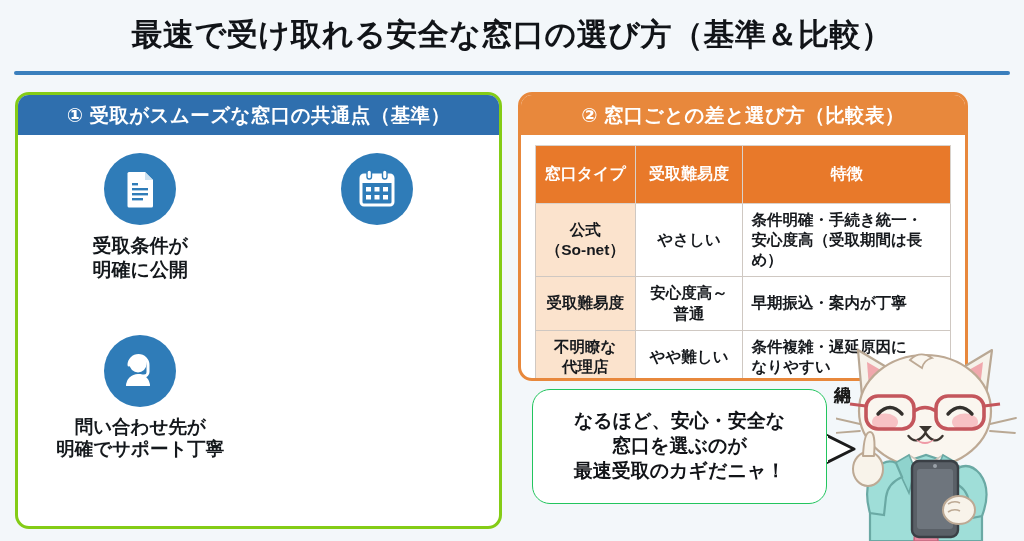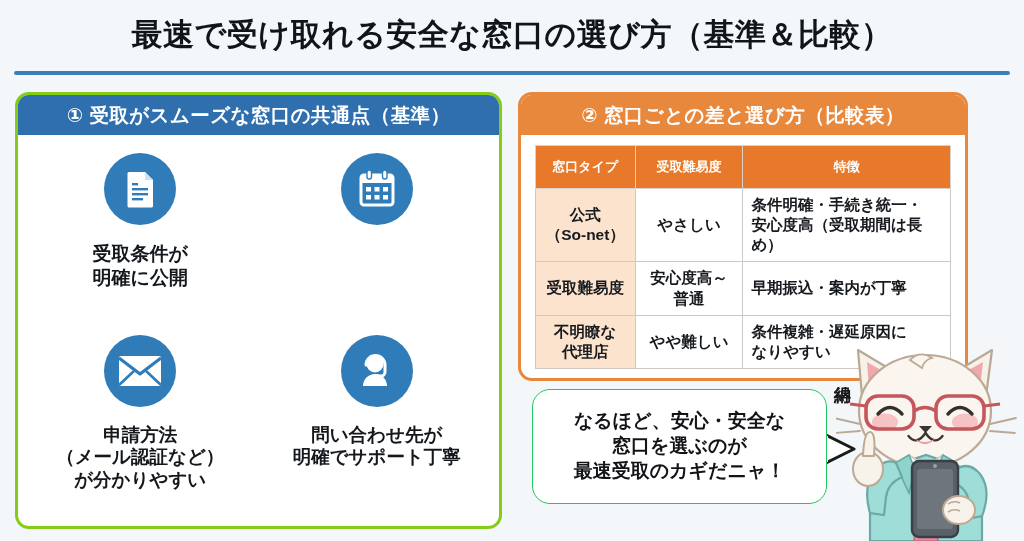--- a/index.html
+++ b/index.html
@@ -95,21 +95,21 @@
     width: 72px; height: 72px;
     border-radius: 50%;
     background: #2f7cb8;
     display: flex;
     align-items: center;
     justify-content: center;
     flex: 0 0 auto;
   }
   .icon-circle svg { display: block; }
   .feature-label {
-    margin-top: 17px;
+    margin-top: 9px;
     text-align: center;
     font-size: 19px;
     font-weight: 700;
     line-height: 1.24;
     color: #14181c;
     white-space: pre-line;
   }
   .feature-cell.row2 .feature-label { font-size: 18.5px; }
 
   
@@ -120,23 +120,23 @@
     width: 100%;
     border-collapse: collapse;
     table-layout: fixed;
   }
   table.cmp col.c1 { width: 24%; }
   table.cmp col.c2 { width: 26%; }
   table.cmp col.c3 { width: 50%; }
   table.cmp th {
     background: #e8792a;
     color: #ffffff;
-    font-size: 13px;
-    font-weight: 700;
-    padding: 12px 4px;
+    font-size: 16px;
+    font-weight: 700;
+    padding: 18px 4px;
     border: 1px solid #d9d2cb;
     text-align: center;
     white-space: nowrap;
   }
   table.cmp td {
     border: 1px solid #cfc8c2;
     font-size: 15.5px;
     font-weight: 700;
     color: #16191d;
     padding: 6px 8px;
@@ -247,32 +247,20 @@
             <rect x="19.5" y="19" width="5" height="4.5"></rect>
             <rect x="28" y="19" width="5" height="4.5"></rect>
             <rect x="11" y="27" width="5" height="4.5"></rect>
             <rect x="19.5" y="27" width="5" height="4.5"></rect>
             <rect x="28" y="27" width="5" height="4.5"></rect>
           </g>
         </svg>
       </div>
     </div>
 
-    <div class="feature-cell row2">
-      <div class="icon-circle">
-        <svg width="46" height="36" viewBox="0 0 46 36" aria-hidden="true">
-          <rect x="2" y="3" width="42" height="30" rx="2" fill="#ffffff"></rect>
-          <path d="M2 5 L23 21 L44 5" fill="none" stroke="#2f7cb8" stroke-width="3.2" stroke-linejoin="round"></path>
-          <path d="M2 32 L17 18 M44 32 L29 18" fill="none" stroke="#2f7cb8" stroke-width="2.6"></path>
-        </svg>
-      </div>
-      <div class="feature-label">申請方法
-（メール認証など）
-が分かりやすい</div>
-    </div>
 
     <div class="feature-cell row2">
       <div class="icon-circle">
         <svg width="44" height="44" viewBox="0 0 44 44" aria-hidden="true">
           <circle cx="20" cy="15" r="8.5" fill="#ffffff"></circle>
           <path d="M8 37 a12 12 0 0 1 24 0 z" fill="#ffffff"></path>
           <path d="M11 16 a9.5 9.5 0 0 1 19 0 v7 a4 4 0 0 1 -4 4 h-3.5" fill="none" stroke="#ffffff" stroke-width="3" stroke-linecap="round"></path>
           <circle cx="21.5" cy="27.5" r="2.6" fill="#ffffff"></circle>
         </svg>
       </div>

